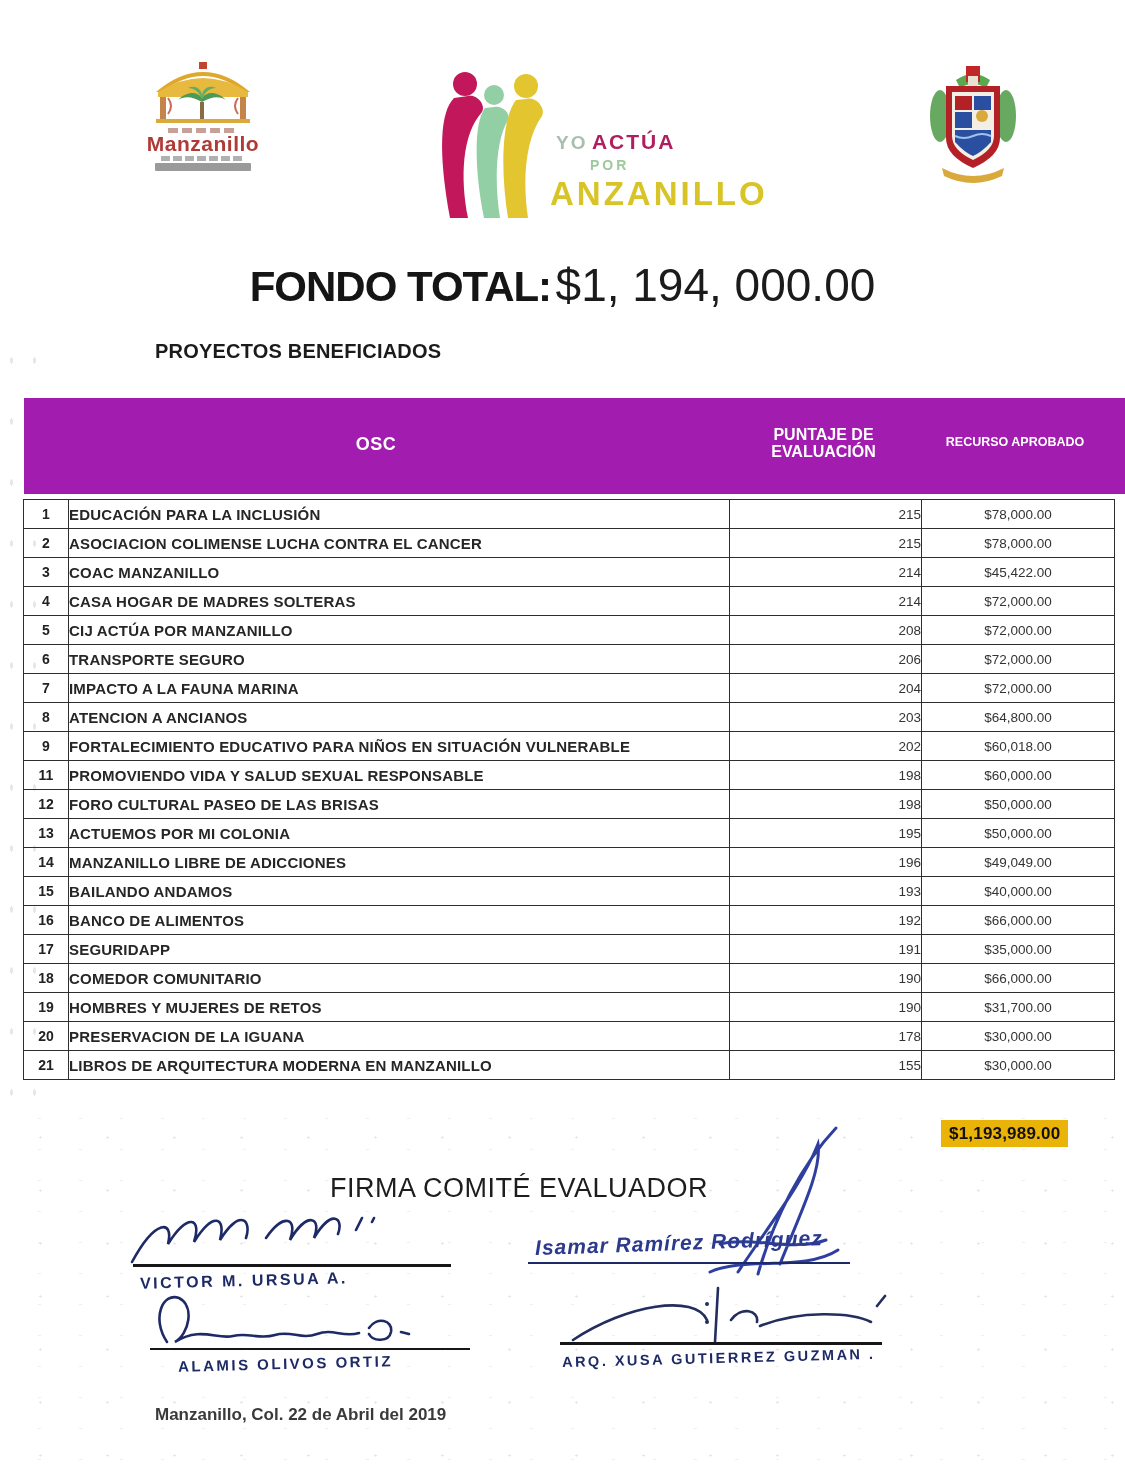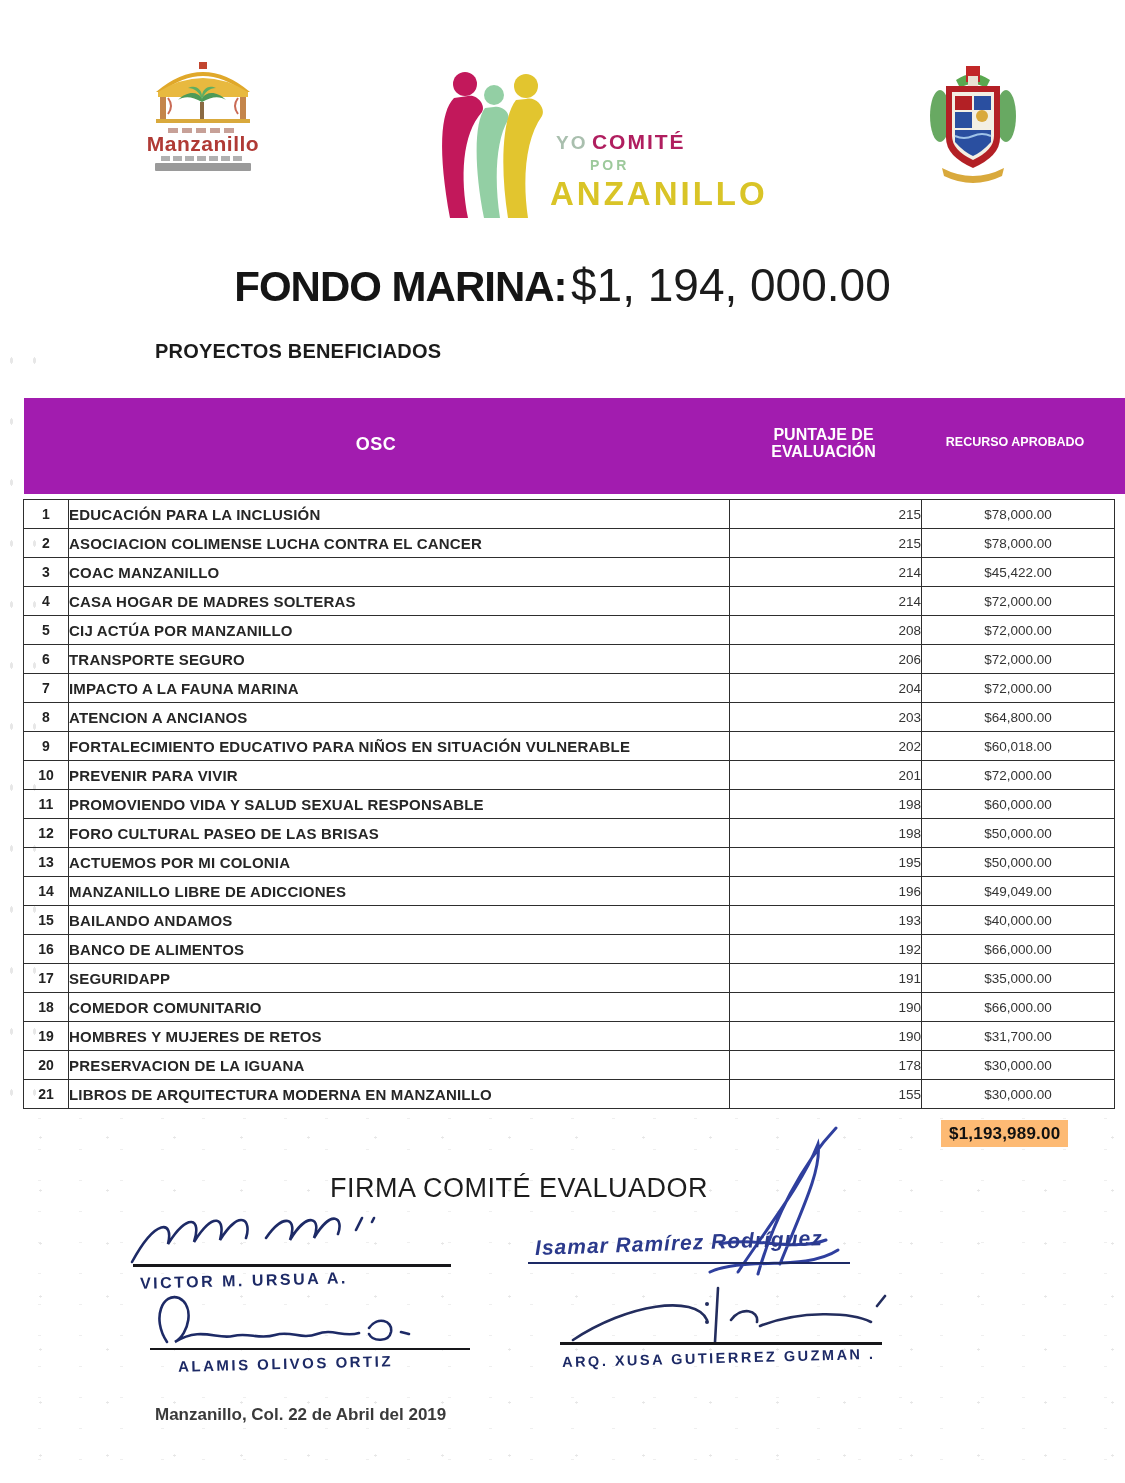--- a/index.html
+++ b/index.html
@@ -57,21 +57,21 @@
   .th-res{left:895px; top:37px; width:192px; font-size:12.5px;}
 
   table.rows{position:absolute; left:23px; top:499px; width:1087px; border-collapse:collapse; table-layout:fixed;}
   table.rows td{border:1px solid #2e2e2e; height:28px; padding:0; overflow:hidden; white-space:nowrap;}
   td.c-num{width:44px; text-align:center; font-weight:bold; font-size:14px; color:#222;}
   td.c-name{width:660px; padding-left:10px; font-weight:600; font-size:15px; color:#262626; letter-spacing:.2px;}
   td.c-score{width:191px; text-align:right; font-size:13.5px; color:#333;}
   td.c-amt{width:192px; text-align:center; font-size:13.5px; color:#333;}
 
   .total-badge{
-    position:absolute; left:941px; top:1120px; background:#fdba74;
+    position:absolute; left:941px; top:1120px; background:#eab308;
     font-weight:bold; font-size:17px; color:#111; padding:4px 8px 3px 8px; letter-spacing:.2px;
   }
 
   
   .firma-heading{position:absolute; left:330px; top:1173px; font-size:27px; color:#1d1d1d; letter-spacing:.5px;}
   svg.ink{position:absolute; pointer-events:none;}
   .sigline{position:absolute; background:#17171a; height:3px;}
   .sigline.thin{height:2px;}
   .hand{position:absolute; color:#1d2a66; font-weight:bold; letter-spacing:2.5px; font-size:15px; white-space:nowrap;}
   .hand.rot{transform:rotate(-1.5deg);}
@@ -113,21 +113,21 @@
       <circle cx="27" cy="16" r="12" fill="#c2185b"></circle>
       <path d="M16,30 C2,44 0,84 12,150 L30,150 C22,110 24,66 44,44 C48,38 40,26 30,28 Z" fill="#c2185b"></path>
       <circle cx="56" cy="27" r="10" fill="#93cfa4"></circle>
       <path d="M47,40 C36,54 36,100 46,150 L62,150 C56,112 58,72 70,52 C73,45 64,37 56,39 Z" fill="#93cfa4"></path>
       <circle cx="88" cy="18" r="12" fill="#e2c52f"></circle>
       <path d="M78,32 C64,50 62,100 70,150 L90,150 C84,110 88,70 104,48 C108,40 98,28 88,31 Z" fill="#e2c52f"></path>
     </svg>
     <div class="cjtext">
       <div>
         <span class="lc-yo">YO</span>
-        <span class="lc-actuo">COMITÉ</span>
+        <span class="lc-actuo">ACTÚA</span>
       </div>
       <div class="lc-por">POR</div>
       <div class="lc-anz">ANZANILLO</div>
     </div>
   </div>
 
   <div class="logo-crest">
     <svg width="90" height="122" viewBox="0 0 90 122">
       <ellipse cx="12" cy="52" rx="10" ry="26" fill="#4d9a47" opacity=".85"></ellipse>
       <ellipse cx="78" cy="52" rx="10" ry="26" fill="#4d9a47" opacity=".85"></ellipse>
@@ -140,21 +140,21 @@
       <rect x="46" y="32" width="17" height="14" fill="#2a4fa0"></rect>
       <rect x="27" y="48" width="17" height="16" fill="#2a4fa0"></rect>
       <circle cx="54" cy="52" r="6" fill="#d9a93c"></circle>
       <path d="M27,66 L63,66 L63,78 Q54,88 45,92 Q36,88 27,78 Z" fill="#2a4fa0"></path>
       <path d="M27,72 q9,4 18,0 q9,-4 18,0" stroke="#9fc3e8" stroke-width="2" fill="none"></path>
       <path d="M14,104 Q45,120 76,104 L74,112 Q45,126 16,112 Z" fill="#d9a93c"></path>
     </svg>
   </div>
 
   <div class="fondo-title">
-    <span class="lbl">FONDO MARINA:</span>
+    <span class="lbl">FONDO TOTAL:</span>
     <span class="amt">$1, 194, 000.00</span>
   </div>
 
   <div class="proyectos">PROYECTOS BENEFICIADOS</div>
 
   <div class="thead">
     <div class="th th-osc">OSC</div>
     <div class="th th-score"><span>PUNTAJE DE EVALUACIÓN</span></div>
     <div class="th th-res">RECURSO APROBADO</div>
   </div>
@@ -217,26 +217,20 @@
       <td class="c-amt">$64,800.00</td>
     </tr>
 
     <tr>
       <td class="c-num">9</td>
       <td class="c-name">FORTALECIMIENTO EDUCATIVO PARA NIÑOS EN SITUACIÓN VULNERABLE</td>
       <td class="c-score">202</td>
       <td class="c-amt">$60,018.00</td>
     </tr>
 
-    <tr>
-      <td class="c-num">10</td>
-      <td class="c-name">PREVENIR PARA VIVIR</td>
-      <td class="c-score">201</td>
-      <td class="c-amt">$72,000.00</td>
-    </tr>
 
     <tr>
       <td class="c-num">11</td>
       <td class="c-name">PROMOVIENDO VIDA Y SALUD SEXUAL RESPONSABLE</td>
       <td class="c-score">198</td>
       <td class="c-amt">$60,000.00</td>
     </tr>
 
     <tr>
       <td class="c-num">12</td>

